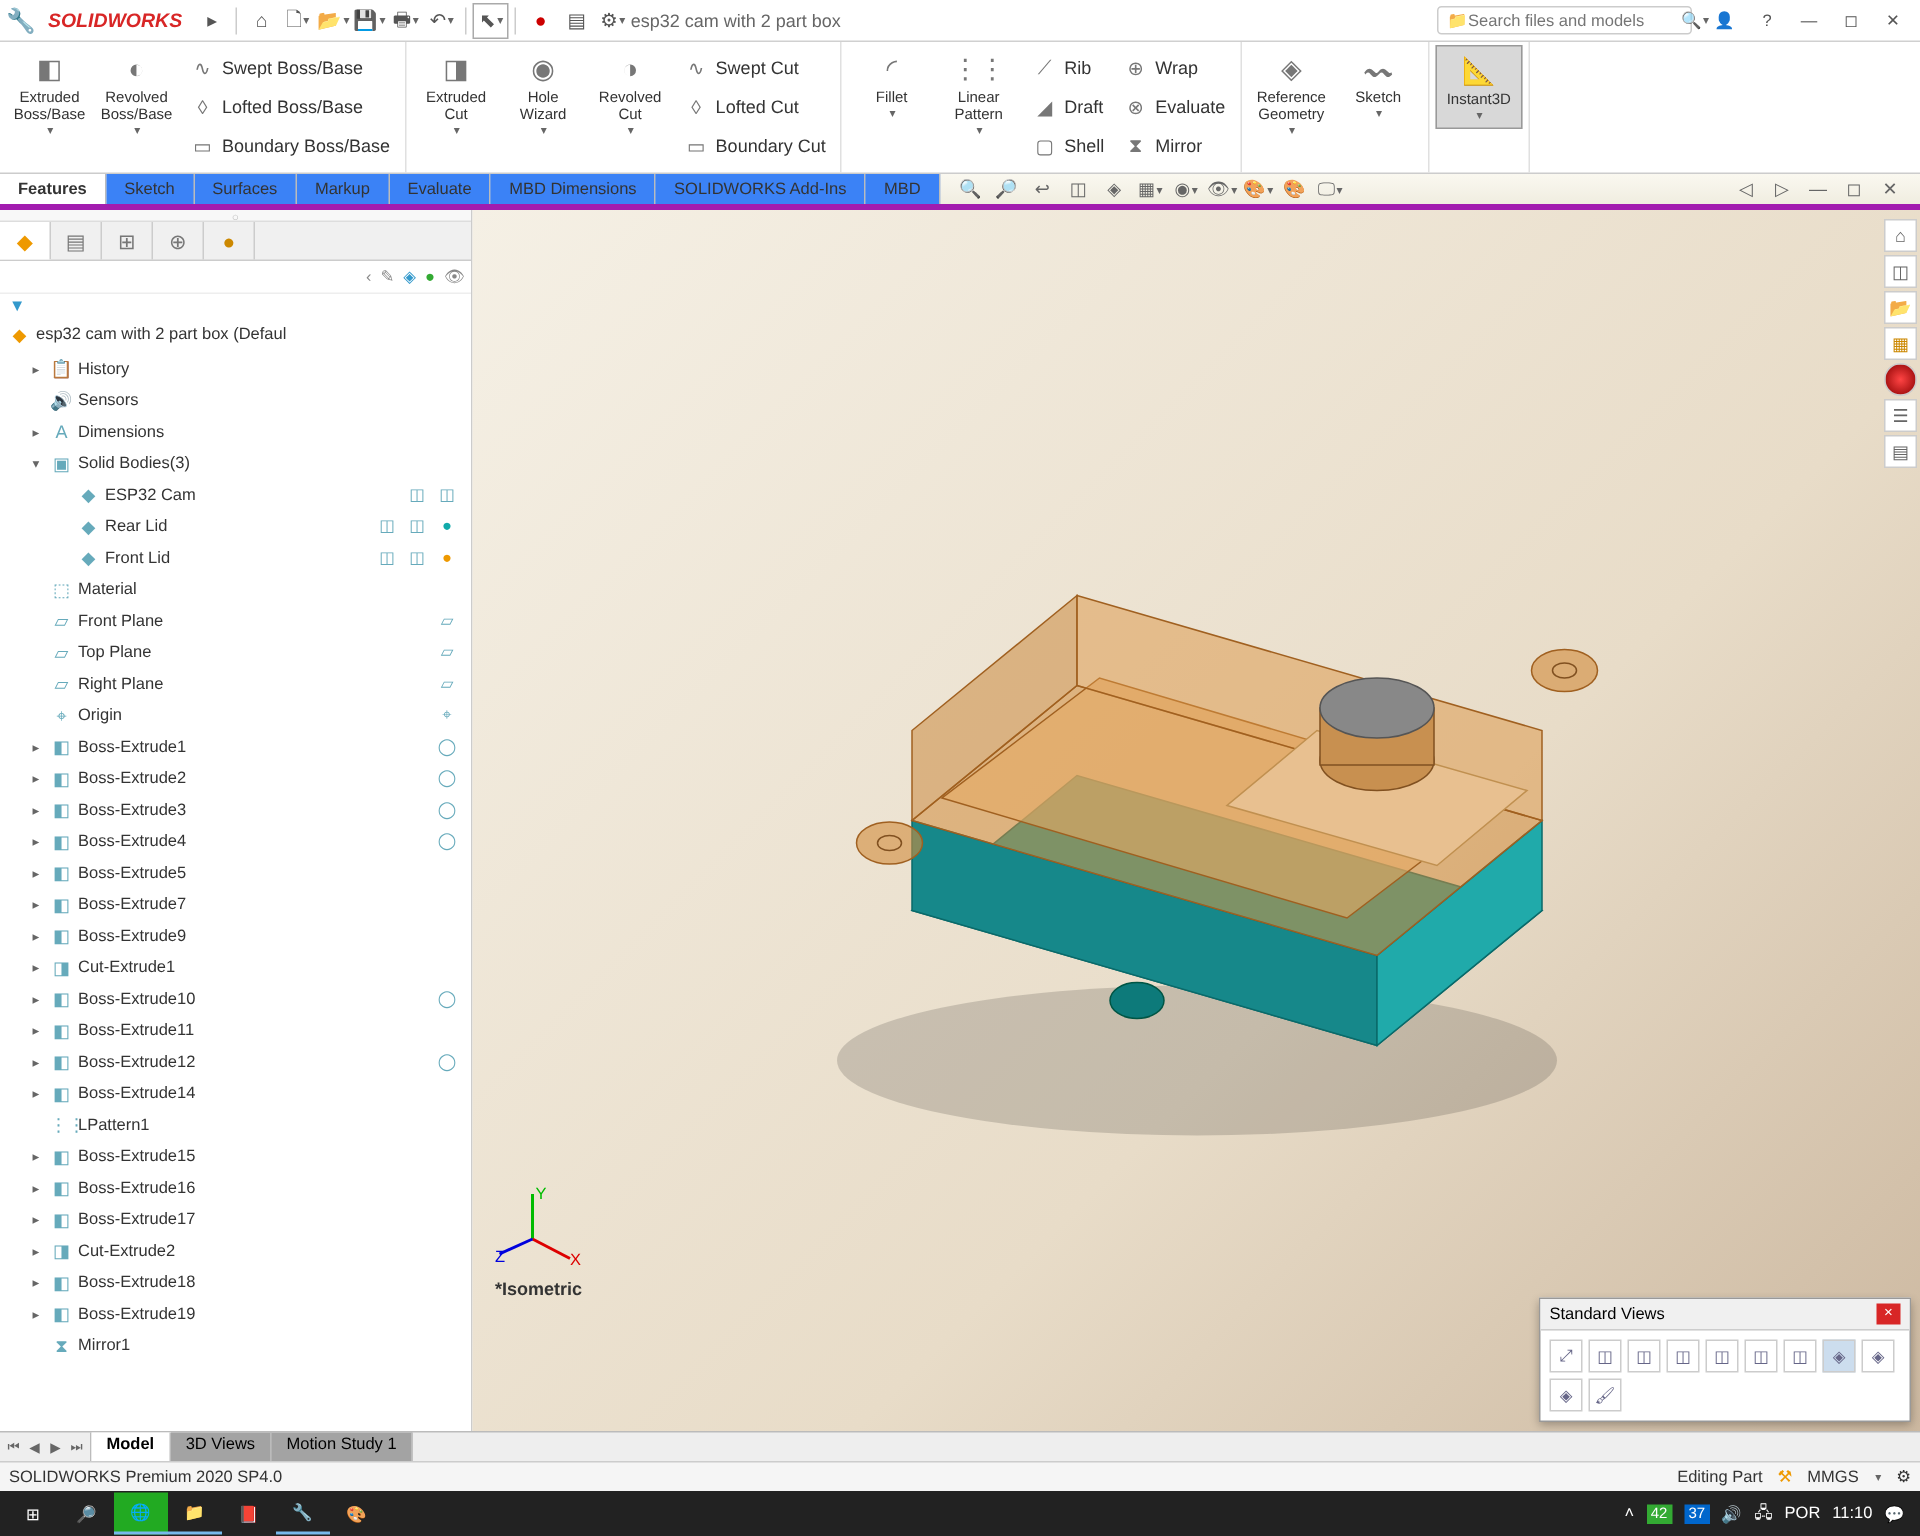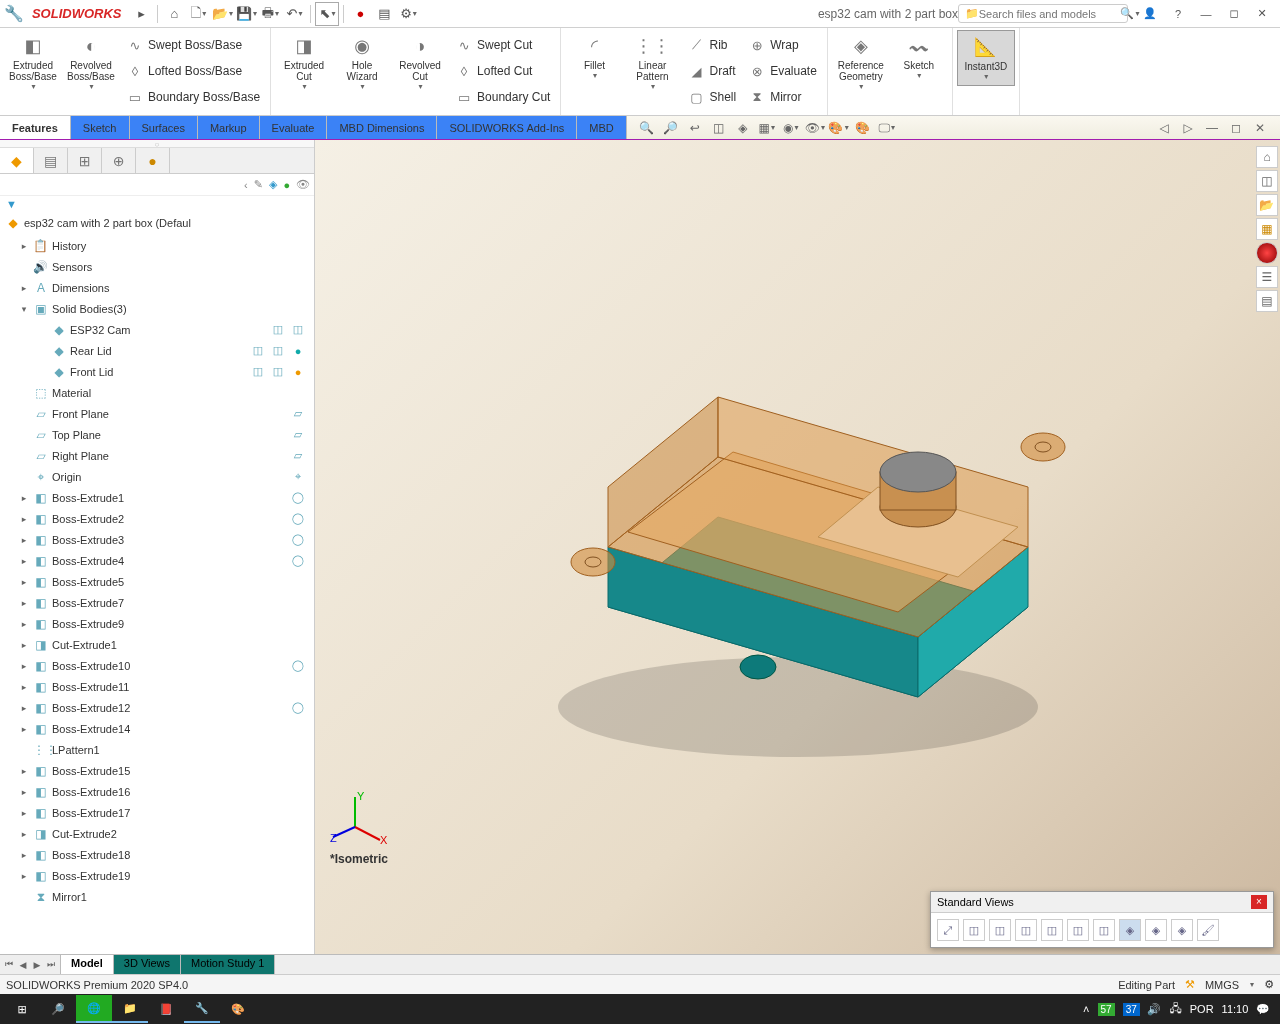--- a/index.html
+++ b/index.html
@@ -3,38 +3,38 @@
 <meta charset="utf-8">
 <style>
 *{box-sizing:border-box;margin:0;padding:0;font-family:"Segoe UI",Arial,sans-serif;font-size:11px;user-select:none}
 body{width:1280px;height:1024px;overflow:hidden;background:#fff;display:flex;flex-direction:column}
 .titlebar{height:28px;background:#fff;display:flex;align-items:center;padding:0 4px;border-bottom:1px solid #d0d0d0}
 .logo{color:#d82626;font-weight:bold;font-style:italic;font-size:13px;padding:0 8px}
 .logo-s{color:#d82626;font-size:16px;font-weight:bold}
 .tb-sep{width:1px;height:18px;background:#ccc;margin:0 4px}
 .tb-btn{width:24px;height:24px;display:flex;align-items:center;justify-content:center;cursor:pointer;color:#555;font-size:13px}
 .dd{font-size:8px;margin-left:1px;color:#666}
-.title-center{flex:1;text-align:right;color:#666;font-size:12px}
+.title-center{flex:1;text-align:left;color:#666;font-size:12px}
 .search-box{display:flex;align-items:center;border:1px solid #ccc;border-radius:3px;padding:2px 6px;width:170px;color:#999;background:#fff}
 .search-box input{border:none;outline:none;flex:1;font-size:11px;color:#666}
 .win-btns{display:flex;margin-left:8px}
 .win-btn{width:28px;height:24px;display:flex;align-items:center;justify-content:center;cursor:pointer;color:#555}
 
 .ribbon{height:88px;background:#fff;display:flex;border-bottom:1px solid #ccc}
 .rib-group{display:flex;flex-direction:column;align-items:center;padding:2px 4px;border-right:1px solid #e0e0e0}
 .rib-big{display:flex;flex-direction:column;align-items:center;padding:4px 6px;cursor:pointer;text-align:center;width:58px}
 .rib-icon{width:32px;height:24px;display:flex;align-items:center;justify-content:center;font-size:18px;color:#777}
 .rib-label{font-size:10px;color:#333;line-height:11px;margin-top:2px}
 .rib-small-col{display:flex;flex-direction:column;padding:2px}
 .rib-small{display:flex;align-items:center;padding:2px 4px;cursor:pointer;height:26px}
 .rib-small-icon{width:18px;text-align:center;margin-right:4px;font-size:13px;color:#777}
 .rib-small-label{font-size:12px;color:#333}
 .instant3d{background:#d8d8d8;border:1px solid #999}
 
-.tabs-row{height:24px;background:#eee;display:flex;border-bottom:1px solid #a21caf;align-items:stretch}
+.tabs-row{height:24px;background:#eee;display:flex;border-bottom:4px solid #a21caf;align-items:stretch}
 .tab{padding:4px 12px;border-right:1px solid #bbb;cursor:pointer;display:flex;align-items:center;color:#333;background:#3b82f6}
 .tab.active{background:#fff;font-weight:bold}
 .view-toolbar{flex:1;display:flex;align-items:center;justify-content:flex-end;padding:0 8px;background:linear-gradient(#faf8f0,#f0ede0)}
 .vt-btn{width:22px;height:20px;margin:0 1px;display:flex;align-items:center;justify-content:center;cursor:pointer;font-size:12px;color:#666}
 
 .main{flex:1;display:flex;overflow:hidden}
 .sidebar{width:315px;background:#fff;border-right:1px solid #ccc;display:flex;flex-direction:column;overflow:hidden}
 .sb-tabs{height:26px;display:flex;border-bottom:1px solid #ccc;background:#f0f0f0}
 .sb-tab{width:34px;display:flex;align-items:center;justify-content:center;border-right:1px solid #ccc;cursor:pointer;font-size:14px;color:#777}
 .sb-tab.active{background:#fff}
@@ -49,31 +49,31 @@
 .indent1{padding-left:18px}
 .indent2{padding-left:36px}
 
 .viewport{flex:1;position:relative;background:linear-gradient(135deg,#f5f0e5 0%,#e8dcc8 60%,#ccb8a0 100%);overflow:hidden}
 .triad{position:absolute;left:15px;bottom:100px;font-size:10px}
 .triad svg{overflow:visible}
 .iso-label{position:absolute;left:15px;bottom:88px;font-weight:bold;color:#333;font-size:12px}
 .heads-up{position:absolute;top:6px;right:2px;display:flex;flex-direction:column;gap:2px}
 .hu-btn{width:22px;height:22px;background:#fff;border:1px solid #ccc;display:flex;align-items:center;justify-content:center;cursor:pointer;font-size:12px;color:#666}
 
-.std-views{position:absolute;right:6px;bottom:6px;width:344px;background:#fff;border:1px solid #999;box-shadow:0 2px 6px rgba(0,0,0,.3)}
+.std-views{position:absolute;right:6px;bottom:6px;width:248px;background:#fff;border:1px solid #999;box-shadow:0 2px 6px rgba(0,0,0,.3)}
 .std-title{background:#f0f0f0;padding:3px 6px;display:flex;justify-content:space-between;align-items:center;border-bottom:1px solid #ccc}
 .std-close{background:#d82626;color:#fff;width:16px;height:14px;text-align:center;font-size:10px;cursor:pointer;line-height:14px}
 .std-body{padding:6px;display:flex;gap:4px;flex-wrap:wrap}
 .std-btn{width:22px;height:22px;border:1px solid #ccc;display:flex;align-items:center;justify-content:center;cursor:pointer;font-size:11px;color:#668}
 .std-btn.sel{background:#cde}
 
 .bottom-tabs{height:20px;background:#eee;border-top:1px solid #bbb;display:flex;align-items:stretch}
 .bt-nav{display:flex;align-items:center;padding:0 2px;border-right:1px solid #bbb}
 .bt-nav span{width:14px;text-align:center;cursor:pointer;color:#666;font-size:9px}
-.bt-tab{padding:2px 10px;border-right:1px solid #bbb;cursor:pointer;background:#0f766e}
+.bt-tab{padding:2px 10px;border-right:1px solid #bbb;cursor:pointer;background:#a3a3a3}
 .bt-tab.active{background:#fff;font-weight:bold}
 
 .status{height:20px;background:#f5f5f5;border-top:1px solid #ccc;display:flex;align-items:center;padding:0 6px;font-size:11px;color:#333;justify-content:space-between}
 .status-right{display:flex;align-items:center;gap:10px}
 
 .taskbar{height:30px;background:#222;display:flex;align-items:center;padding:0 4px}
 .task-btn{width:36px;height:28px;display:flex;align-items:center;justify-content:center;cursor:pointer;color:#fff}
 .task-btn.active{border-bottom:2px solid #76b9ed}
 .task-right{margin-left:auto;display:flex;align-items:center;color:#fff;gap:8px;padding:0 6px;font-size:11px}
 .badge{padding:1px 3px;font-size:10px;color:#fff}
@@ -607,21 +607,21 @@
 <div class="taskbar">
   <span class="task-btn">⊞</span>
   <span class="task-btn">🔎</span>
   <span class="task-btn active" style="background:#2a2">🌐</span>
   <span class="task-btn active">📁</span>
   <span class="task-btn">📕</span>
   <span class="task-btn active" style="color:#d44">🔧</span>
   <span class="task-btn">🎨</span>
   <div class="task-right">
     <span>˄</span>
-    <span class="badge" style="background:#3a3">57</span>
+    <span class="badge" style="background:#3a3">42</span>
     <span class="badge" style="background:#06c">37</span>
     <span>🔊</span>
     <span>🖧</span>
     <span>POR</span>
     <span>11:10</span>
     <span>💬</span>
   </div>
 </div>
 
 </body></html>

